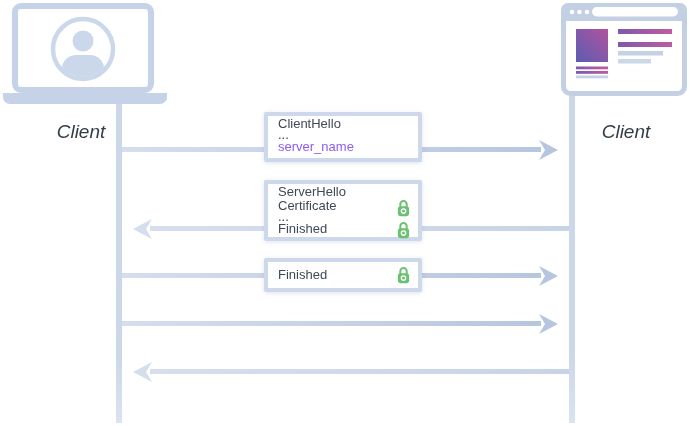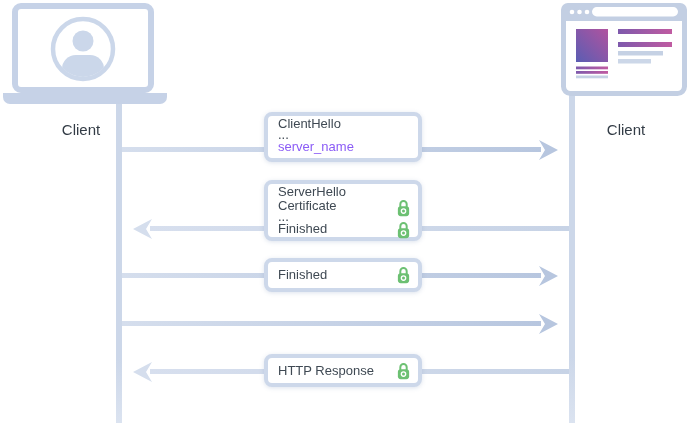--- a/index.html
+++ b/index.html
@@ -13,32 +13,32 @@
   .lifeline.server{left:569px;top:92px;height:331px;}
   
   .shaft{position:absolute;height:5px;z-index:2;}
   .shaft.right{background:linear-gradient(90deg,#d5deed,#b7c6df);}
   .shaft.left{background:linear-gradient(90deg,#d7dfee,#c7d3e6);}
   .head{position:absolute;width:19px;height:20px;z-index:2;}
   .head svg{display:block;}
   
   .msg-box{
     position:absolute;left:264px;width:158px;box-sizing:border-box;
-    background:#fff;border:4px solid #cdd8ea;border-radius:8px;z-index:3;
+    background:#fff;border:4px solid #cdd8ea;border-radius:2px;z-index:3;
     box-shadow:0 1px 4px rgba(120,145,185,.25);
     padding:1px 10px;color:#3f4953;font-size:13px;
   }
   .bline{height:14px;line-height:14px;white-space:nowrap;}
   .bline.ell{height:9px;line-height:7px;}
   .bline.red{color:#8b5cf6;}
   .msg-box.one{display:flex;align-items:center;}
   .lock{position:absolute;right:7px;width:15px;height:19px;}
   .lock svg{display:block;}
   
-  .actor-label{position:absolute;width:100px;text-align:center;font-size:15px;color:#333c46;z-index:4;}
+  .actor-label{position:absolute;width:100px;text-align:center;font-size:19px;color:#333c46;z-index:4;font-style:italic;}
   .actor-label.client{left:31px;top:121px;}
   .actor-label.server{left:576px;top:121px;}
   .actor-icon{position:absolute;z-index:3;}
   .actor-icon.client{left:2px;top:0px;}
   .actor-icon.server{left:558px;top:0px;}
 </style>
 </head>
 <body>
 
 <div class="canvas">
@@ -116,31 +116,20 @@
       <svg width="15" height="19" viewBox="0 0 16 20">
           <path d="M4.6,9 V6.4 a3.4,3.4 0 0 1 6.8,0 V9" fill="none" stroke="#6cc072" stroke-width="2.1" stroke-linecap="round"></path>
           <rect x="2" y="8.6" width="12" height="10.6" rx="3" fill="#6cc072"></rect>
           <circle cx="8" cy="13.8" r="3" fill="#ffffff"></circle>
           <circle cx="8" cy="13.8" r="1.6" fill="#6cc072"></circle>
         </svg>
     </span>
   </div>
 
 
-  <div class="msg-box one" style="top:354px;height:33px;">
-    <div class="bline">HTTP Response</div>
-    <span class="lock" style="top:3px;">
-      <svg width="15" height="19" viewBox="0 0 16 20">
-          <path d="M4.6,9 V6.4 a3.4,3.4 0 0 1 6.8,0 V9" fill="none" stroke="#6cc072" stroke-width="2.1" stroke-linecap="round"></path>
-          <rect x="2" y="8.6" width="12" height="10.6" rx="3" fill="#6cc072"></rect>
-          <circle cx="8" cy="13.8" r="3" fill="#ffffff"></circle>
-          <circle cx="8" cy="13.8" r="1.6" fill="#6cc072"></circle>
-        </svg>
-    </span>
-  </div>
 
   <div class="actor-icon client">
     <svg width="166" height="106" viewBox="0 0 166 106">
       <rect x="13" y="6" width="136" height="84" rx="6" fill="#ffffff" stroke="#c6d2e7" stroke-width="6"></rect>
       <circle cx="81" cy="49" r="30" fill="none" stroke="#cbd7ea" stroke-width="4.5"></circle>
       <clipPath id="avclip">
           <circle cx="81" cy="49" r="28"></circle>
         </clipPath>
       <g clip-path="url(#avclip)" fill="#cbd7ea">
         <circle cx="81" cy="41" r="10.5"></circle>

